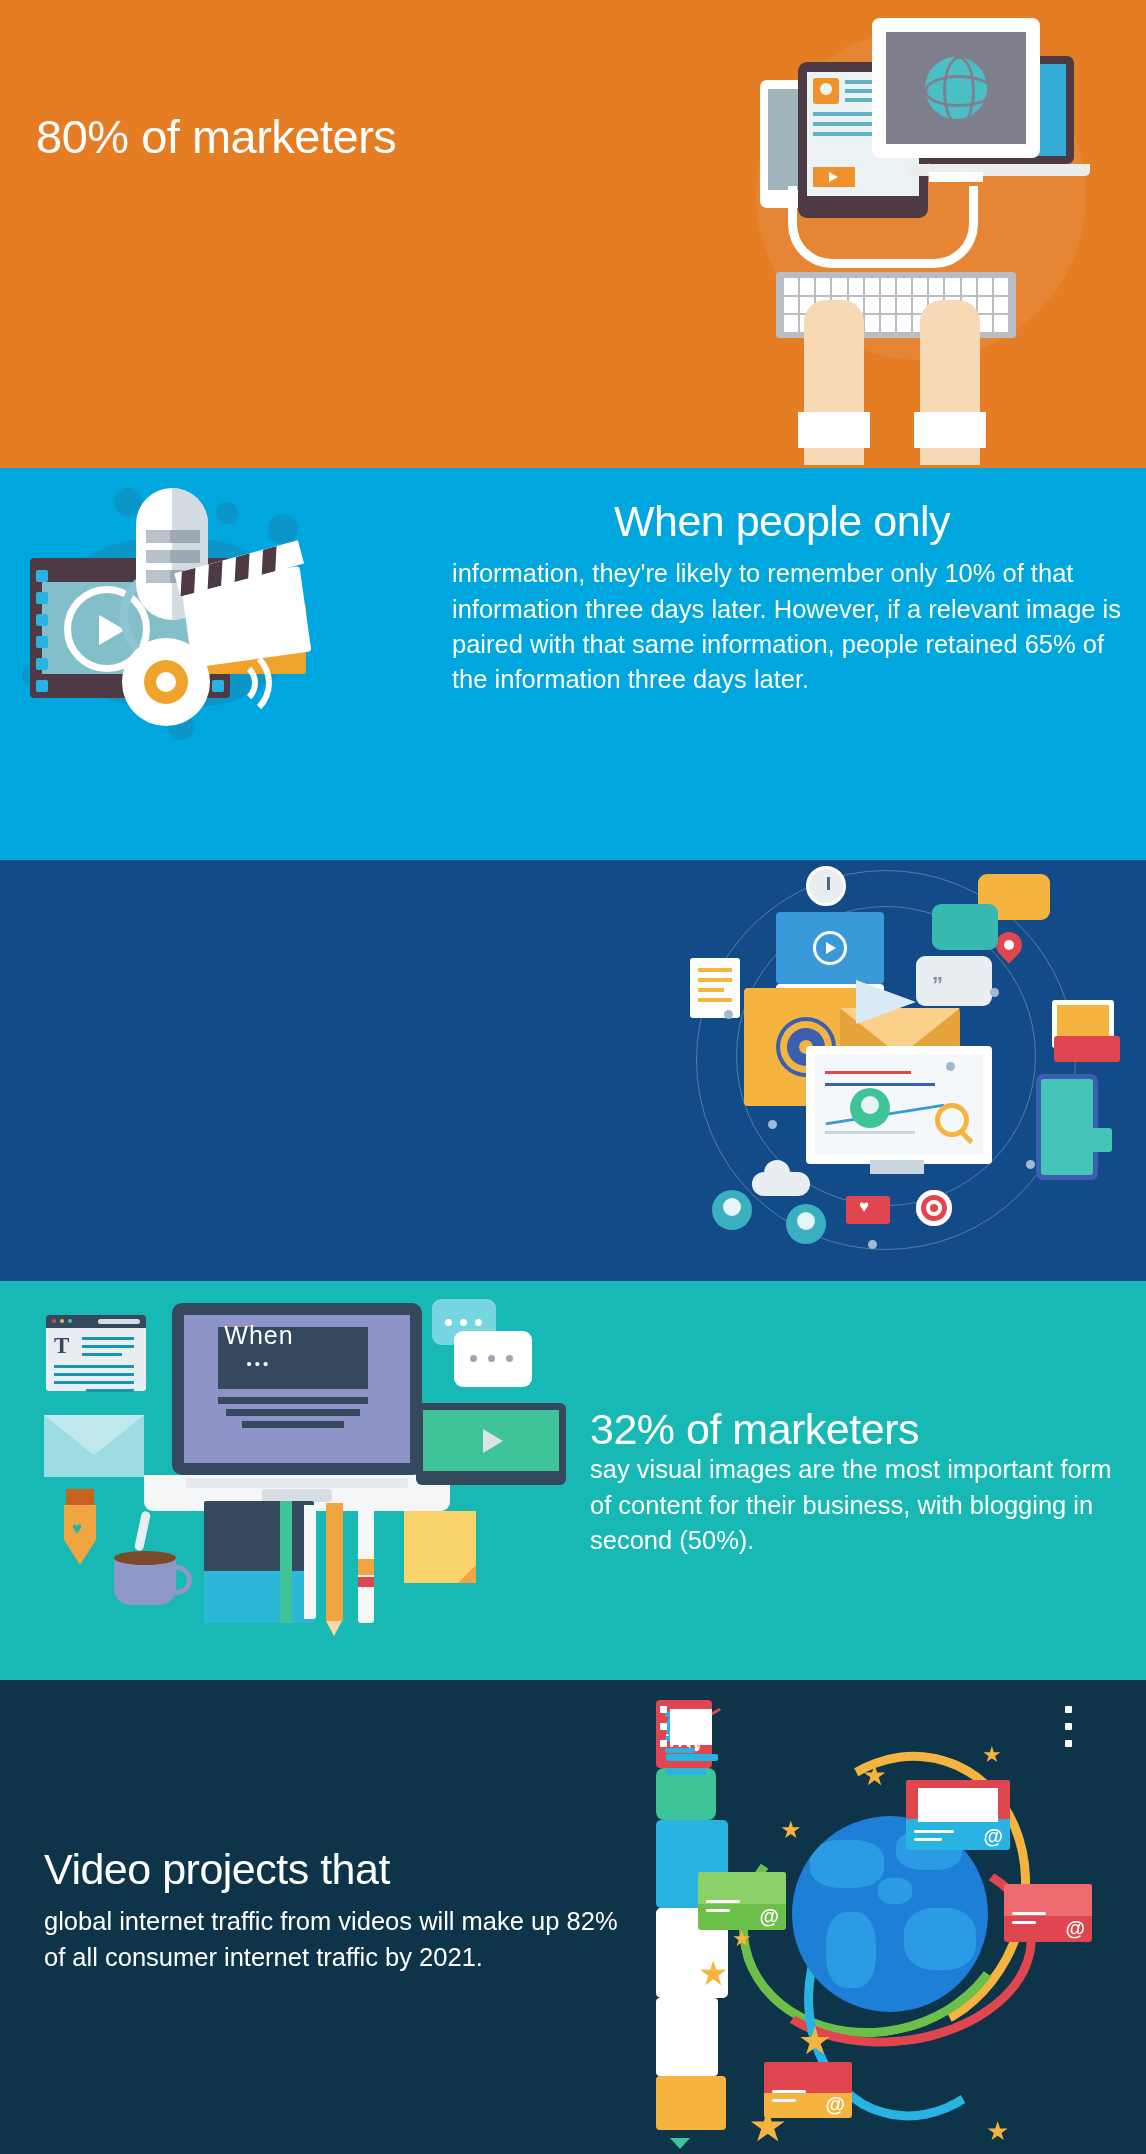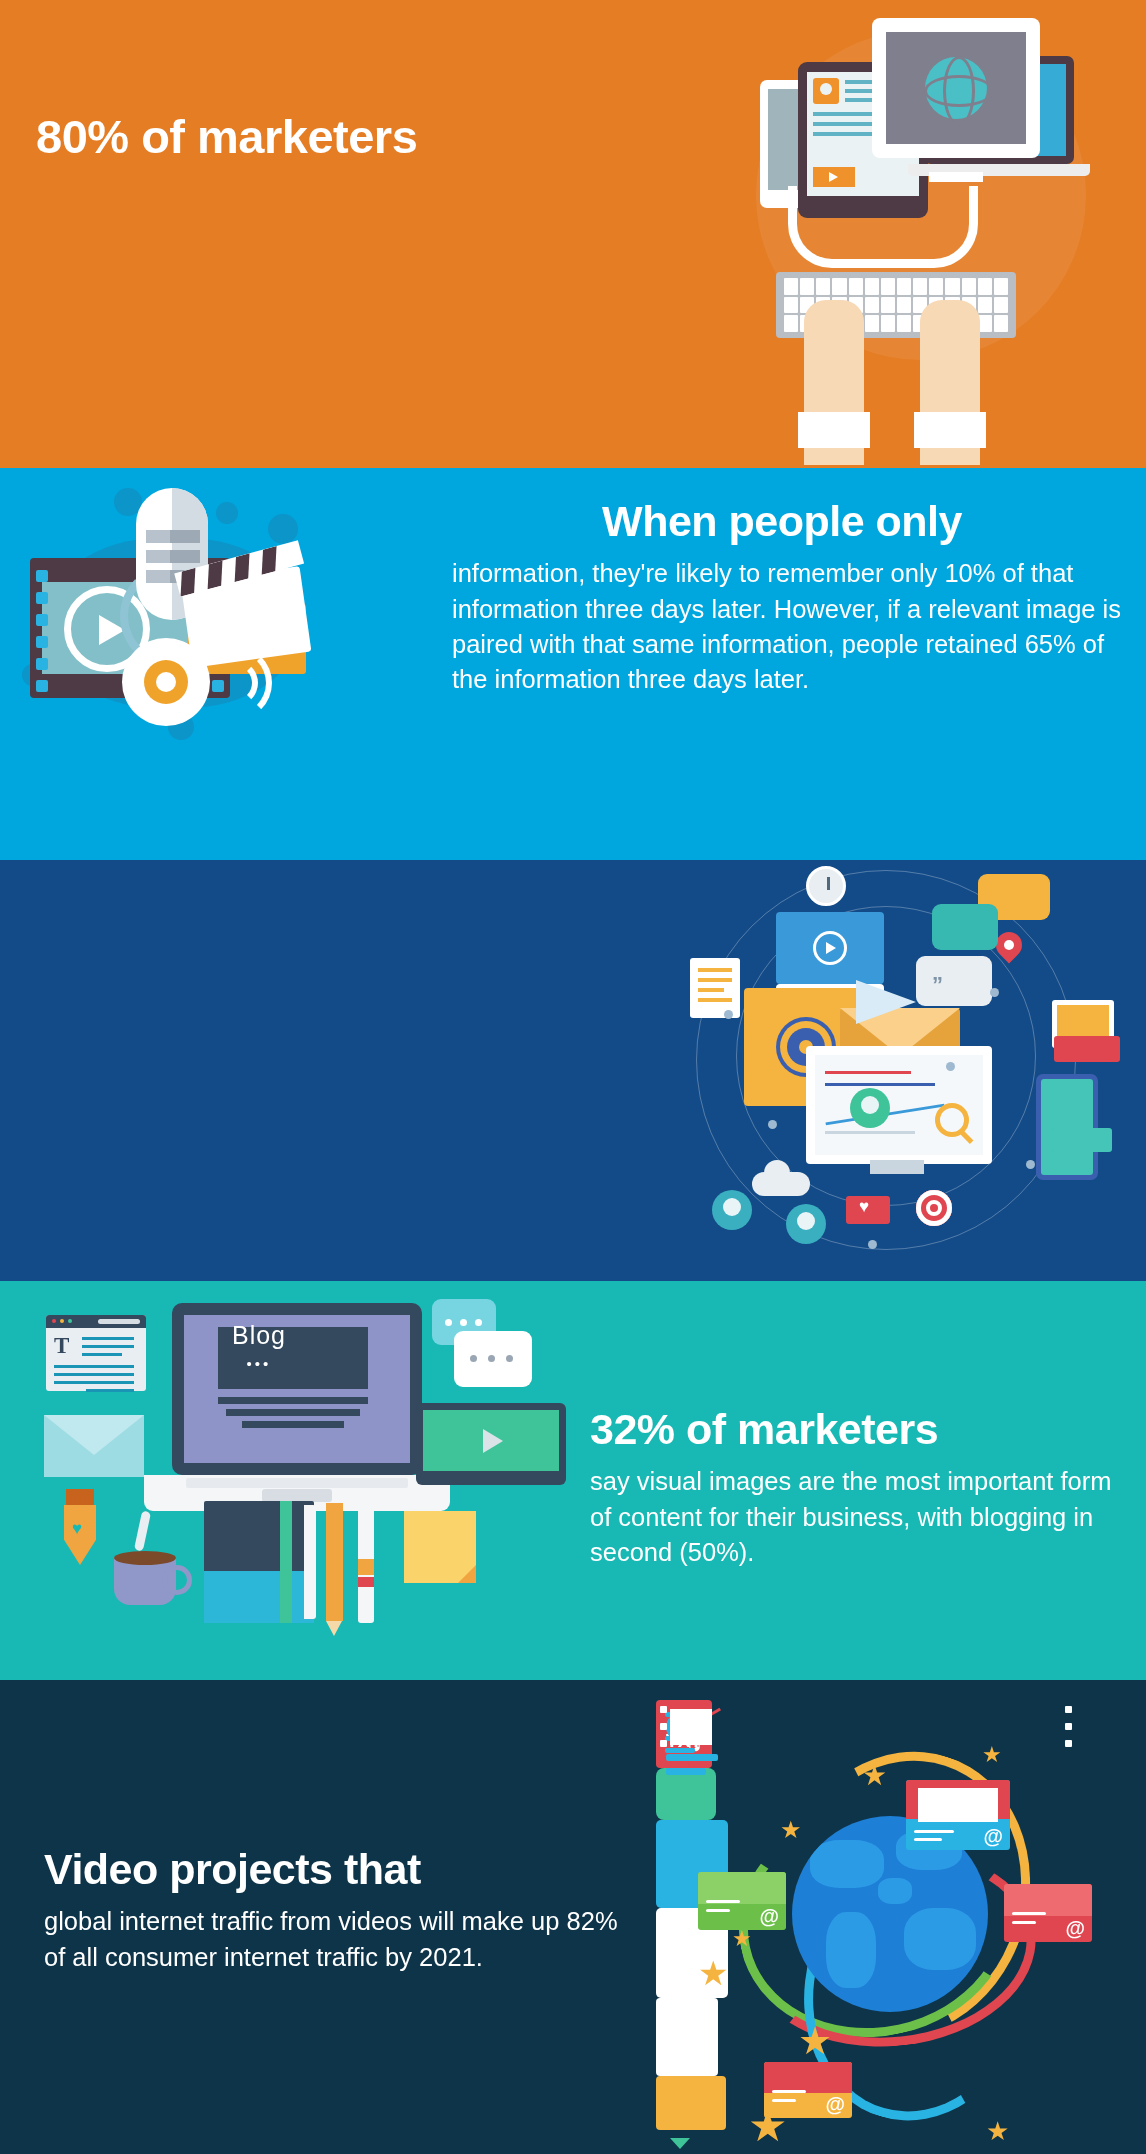--- a/index.html
+++ b/index.html
@@ -22,21 +22,21 @@
     position: absolute;
     left: 0;
     width: 1146px;
     overflow: hidden;
   }
   .copy {
     position: absolute;
     color: #ffffff;
   }
   .headline {
-    font-weight: 700;
+    font-weight: 400;
     letter-spacing: -0.5px;
     line-height: 1.08;
     white-space: nowrap;
   }
   .body {
     font-weight: 300;
     line-height: 1.38;
   }
 
   
@@ -53,21 +53,21 @@
 
   
   #band3 { top: 860px; height: 421px; background: #134B88; }
   #band3 .copy { left: 44px; top: 136px; width: 640px; }
   #band3 .body  { font-size: 27px; }
   #band3 .headline { font-size: 38px; margin-top: 6px; }
 
   
   #band4 { top: 1281px; height: 399px; background: #18B9B4; }
   #band4 .copy { left: 590px; top: 125px; width: 530px; }
-  #band4 .headline { font-size: 43px; margin-bottom: 12px; }
+  #band4 .headline { font-size: 43px; }
   #band4 .body { font-size: 25.5px; }
 
   
   #band5 { top: 1680px; height: 474px; background: #0E3449; }
   #band5 .copy { left: 44px; top: 166px; width: 590px; }
   #band5 .headline { font-size: 43px; margin-bottom: 12px; }
   #band5 .body { font-size: 25.5px; }
 
   
   .illo { position: absolute; }
@@ -684,21 +684,21 @@
         <div class="bln" style="left:8px;top:58px;width:80px;"></div>
         <div class="bln" style="left:8px;top:66px;width:80px;"></div>
         <div class="bln" style="left:40px;top:74px;width:48px;"></div>
       </div>
 
       <div class="mail"></div>
 
       <div class="laptop4">
         <div class="scr">
           <div class="blogbox"></div>
-          <div class="blogtxt">Blog</div>
+          <div class="blogtxt">When</div>
           <div class="blogdots">•••</div>
           <div class="sline" style="left:34px;top:82px;width:150px;"></div>
           <div class="sline" style="left:42px;top:94px;width:134px;"></div>
           <div class="sline" style="left:58px;top:106px;width:102px;"></div>
         </div>
       </div>
       <div class="lapbase">
         <div class="lapkeys"></div>
         <div class="pad"></div>
       </div>

